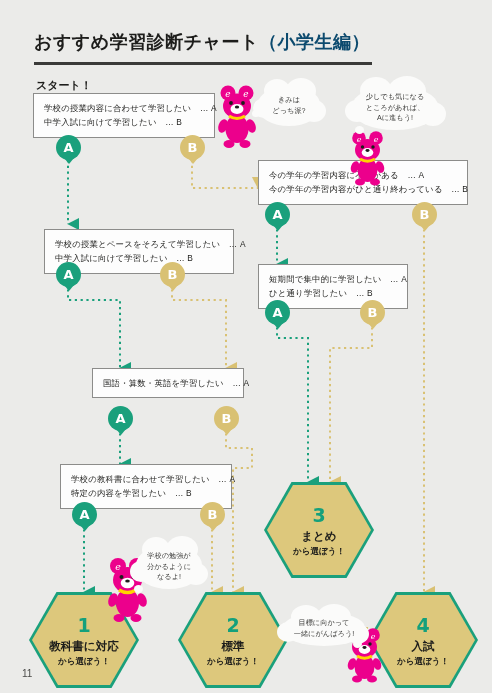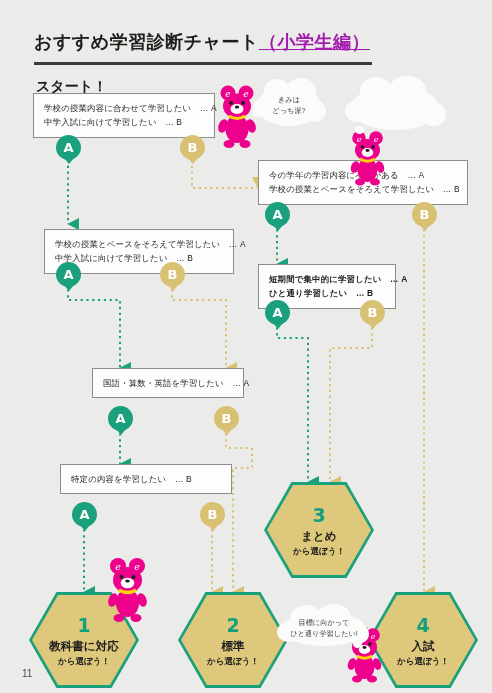--- a/index.html
+++ b/index.html
@@ -10,29 +10,29 @@
     position:relative; overflow:hidden;
   }
   .page { position:absolute; inset:0; }
 
   
   .title {
     position:absolute; left:34px; top:30px;
     font-size:18px; font-weight:bold; letter-spacing:0.5px;
     color:#1d1d1b; white-space:nowrap;
   }
-  .title .sub { color:#a21caf;text-decoration:underline; }
+  .title .sub { color:#0c4a6e; }
   .title-rule {
     position:absolute; left:34px; top:62px; width:338px; height:3px;
     border-top:2px solid #3a3a38; border-bottom:1px solid #3a3a38;
   }
 
   .start-label {
     position:absolute; left:36px; top:78px;
-    font-size:14px; font-weight:bold; color:#1d1d1b;
+    font-size:11px; font-weight:bold; color:#1d1d1b;
   }
   .page-num {
     position:absolute; left:22px; top:668px;
     font-size:10px; color:#4a4a48;
   }
 
   
   .qbox {
     position:absolute; background:#fdfdfd;
     border:1px solid #8c8c8a;
@@ -170,46 +170,47 @@
 
   <div class="qbox" style="left:33px; top:93px; width:182px;">
     <div class="qline">学校の授業内容に合わせて学習したい　… A</div>
     <div class="qline">中学入試に向けて学習したい　… B</div>
   </div>
   <div class="badge a" style="left:56px; top:135px;">A</div>
   <div class="badge b" style="left:180px; top:135px;">B</div>
 
   <div class="qbox" style="left:258px; top:160px; width:210px;">
     <div class="qline">今の学年の学習内容に不安がある　… A</div>
-    <div class="qline">学校の授業とペースをそろえて学習したい　… B</div>
+    <div class="qline">今の学年の学習内容がひと通り終わっている　… B</div>
   </div>
   <div class="badge a" style="left:265px; top:202px;">A</div>
   <div class="badge b" style="left:412px; top:202px;">B</div>
 
   <div class="qbox" style="left:44px; top:229px; width:190px;">
     <div class="qline">学校の授業とペースをそろえて学習したい　… A</div>
     <div class="qline">中学入試に向けて学習したい　… B</div>
   </div>
   <div class="badge a" style="left:56px; top:262px;">A</div>
   <div class="badge b" style="left:160px; top:262px;">B</div>
 
-  <div class="qbox" style="left:258px; top:264px; width:138px;font-weight:bold;">
+  <div class="qbox" style="left:258px; top:264px; width:150px;">
     <div class="qline">短期間で集中的に学習したい　… A</div>
     <div class="qline">ひと通り学習したい　… B</div>
   </div>
   <div class="badge a" style="left:265px; top:300px;">A</div>
   <div class="badge b" style="left:360px; top:300px;">B</div>
 
   <div class="qbox" style="left:92px; top:368px; width:152px;">
     <div class="qline">国語・算数・英語を学習したい　… A</div>
   </div>
   <div class="badge a" style="left:108px; top:406px;">A</div>
   <div class="badge b" style="left:214px; top:406px;">B</div>
 
   <div class="qbox" style="left:60px; top:464px; width:172px;">
+    <div class="qline">学校の教科書に合わせて学習したい　… A</div>
     <div class="qline">特定の内容を学習したい　… B</div>
   </div>
   <div class="badge a" style="left:72px; top:502px;">A</div>
   <div class="badge b" style="left:200px; top:502px;">B</div>
 
   <div class="hex" style="left:29px; top:592px;">
     <div class="shape"></div>
     <div class="inner">
       <span class="num">1</span>
       <span class="main">教科書に対応</span>
@@ -341,26 +342,39 @@
     <div class="ctext">きみは
 どっち派?</div>
   </div>
 
   <div class="cloud" style="left:352px; top:86px; width:86px; height:44px;">
     <div class="lobe" style="width:32px;height:28px;left:8px;top:-9px;"></div>
     <div class="lobe" style="width:38px;height:30px;left:36px;top:-10px;"></div>
     <div class="lobe" style="width:24px;height:22px;left:-7px;top:14px;"></div>
     <div class="lobe" style="width:26px;height:24px;left:68px;top:16px;"></div>
     <div class="tail" style="width:9px;height:8px;left:3px;top:40px;"></div>
-  </div>
-
+    <div class="ctext">少しでも気になる
+ところがあれば、
+Aに進もう!</div>
+  </div>
+
+  <div class="cloud" style="left:136px; top:545px; width:66px; height:44px;">
+    <div class="lobe" style="width:28px;height:25px;left:6px;top:-8px;"></div>
+    <div class="lobe" style="width:32px;height:27px;left:30px;top:-9px;"></div>
+    <div class="lobe" style="width:22px;height:21px;left:-6px;top:16px;"></div>
+    <div class="lobe" style="width:24px;height:22px;left:48px;top:18px;"></div>
+    <div class="tail" style="width:9px;height:8px;left:-2px;top:40px;"></div>
+    <div class="ctext">学校の勉強が
+分かるように
+なるよ!</div>
+  </div>
 
   <div class="cloud" style="left:283px; top:612px; width:82px; height:34px;">
     <div class="lobe" style="width:30px;height:24px;left:8px;top:-7px;"></div>
     <div class="lobe" style="width:34px;height:26px;left:34px;top:-8px;"></div>
     <div class="lobe" style="width:22px;height:20px;left:-6px;top:10px;"></div>
     <div class="lobe" style="width:22px;height:20px;left:64px;top:12px;"></div>
     <div class="tail" style="width:9px;height:8px;left:70px;top:28px;"></div>
     <div class="ctext">目標に向かって
-ひと通り学習したい!</div>
+一緒にがんばろう!</div>
   </div>
 
 </div>
 
 </body></html>

